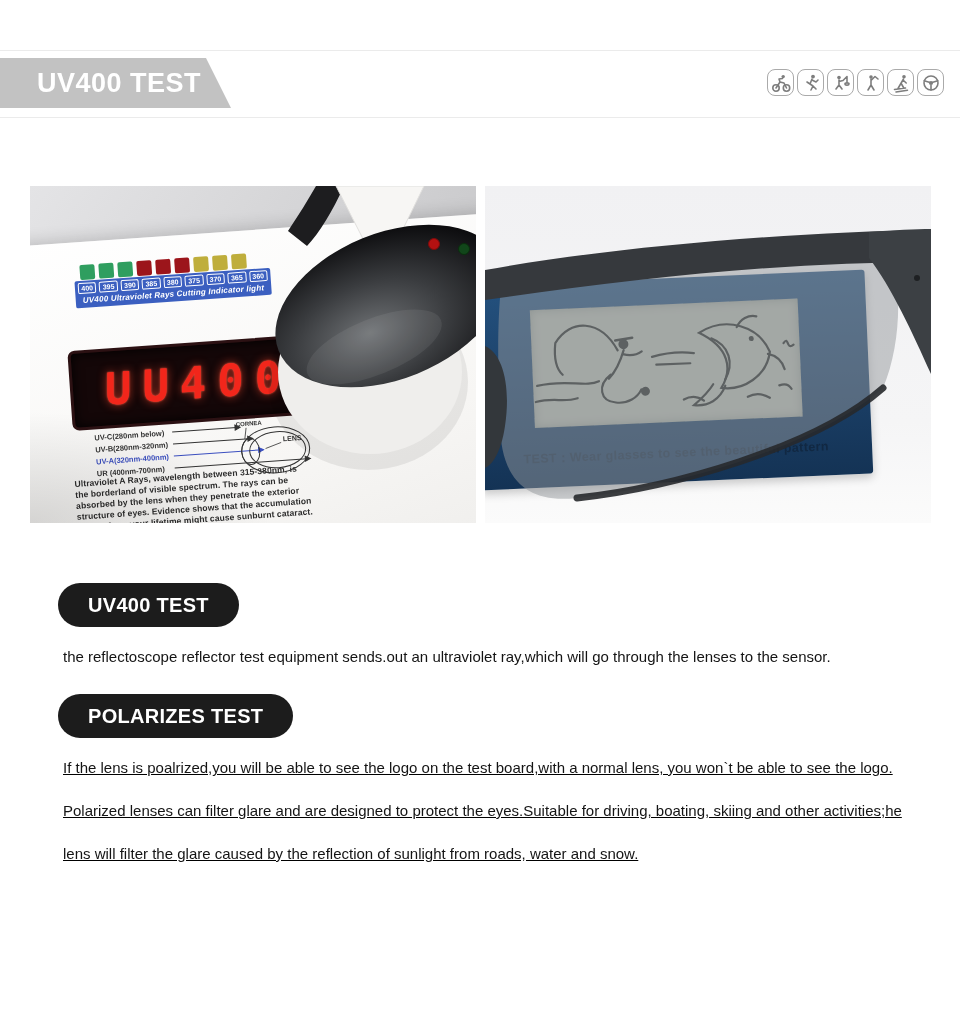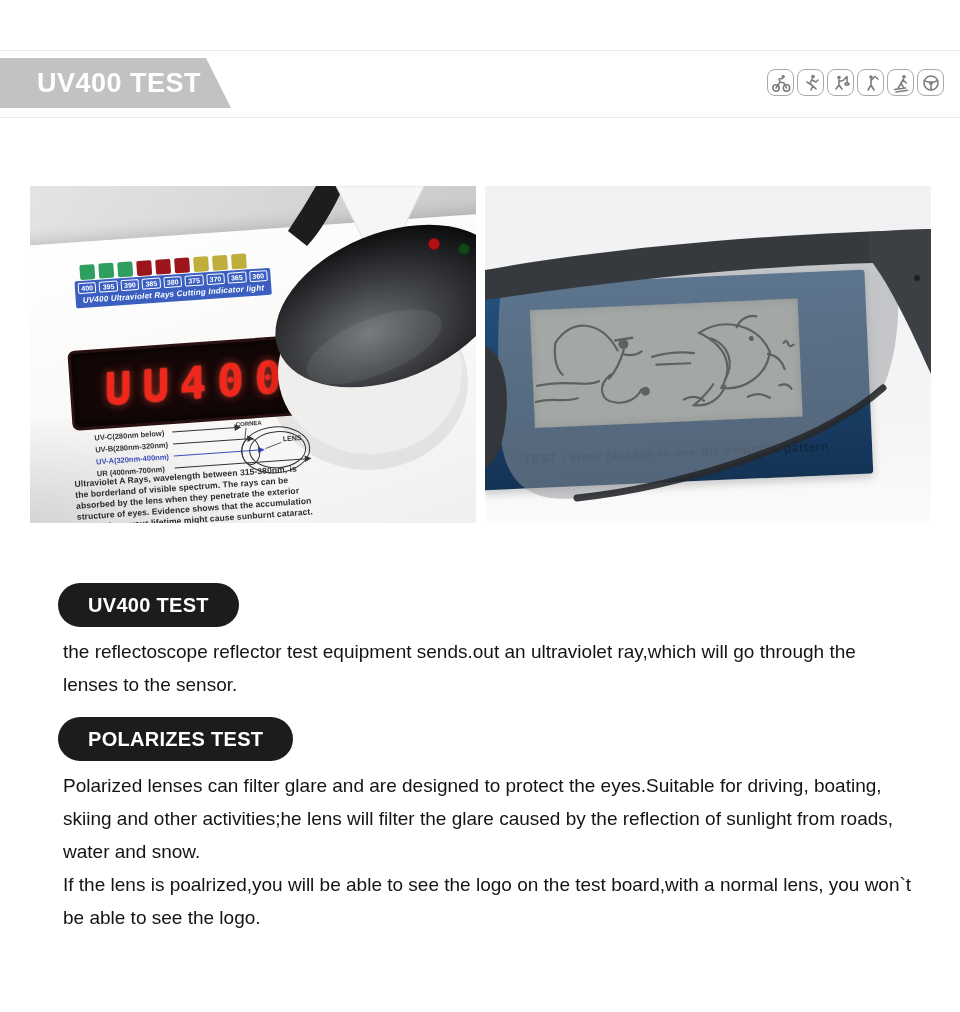--- a/index.html
+++ b/index.html
@@ -61,25 +61,25 @@
        background:linear-gradient(180deg,#24517e 0%,#1b4068 55%,#143355 100%);
        box-shadow:0 4px 10px rgba(0,0,0,.2);}
   .pattern-panel{position:absolute;left:56px;top:26px;width:268px;height:118px;
        background:#b3b8af;box-shadow:inset 0 0 10px rgba(20,40,40,.25);}
   .board-caption{position:absolute;left:0;right:0;bottom:20px;text-align:center;
        color:rgba(16,38,62,.85);font-size:12.5px;letter-spacing:.4px;font-weight:bold;}
   .pol-overlay{position:absolute;inset:0;pointer-events:none;}
 
   
   .section{margin-left:58px;margin-right:40px;}
-  .sec-1{margin-top:60px;} .sec-2{margin-top:16px;}
+  .sec-1{margin-top:60px;} .sec-2{margin-top:16px;text-decoration:underline;}
   .pill{display:inline-block;background:#1c1c1c;color:#fff;border-radius:22px;
         height:44px;line-height:44px;padding:0 30px;font-size:20px;font-weight:bold;
         letter-spacing:.3px;}
-  .body-text{margin:8px 0 0 5px;width:852px;font-size:19px;line-height:33px;color:#141414;}
+  .body-text{margin:8px 0 0 5px;width:852px;font-size:15px;line-height:43px;color:#141414;}
   .body-text p{margin:0;}
 </style>
 </head>
 <body>
 
 <div class="page">
 
   <div class="hairline hl-top"></div>
 
   <div class="banner-row">
@@ -264,18 +264,18 @@
     <div class="body-text">
       <p>the reflectoscope reflector test equipment sends.out an ultraviolet ray,which will go through the lenses to the sensor.</p>
     </div>
   </div>
 
   <div class="section sec-2">
     <div class="pill">
       <span>POLARIZES TEST</span>
     </div>
     <div class="body-text">
+      <p>If the lens is poalrized,you will be able to see the logo on the test board,with a normal lens, you won`t be able to see the logo.</p>
       <p>Polarized lenses can filter glare and are designed to protect the eyes.Suitable for driving, boating, skiing and other activities;he lens will filter the glare caused by the reflection of sunlight from roads, water and snow.</p>
-      <p>If the lens is poalrized,you will be able to see the logo on the test board,with a normal lens, you won`t be able to see the logo.</p>
     </div>
   </div>
 
 </div>
 
 </body></html>

